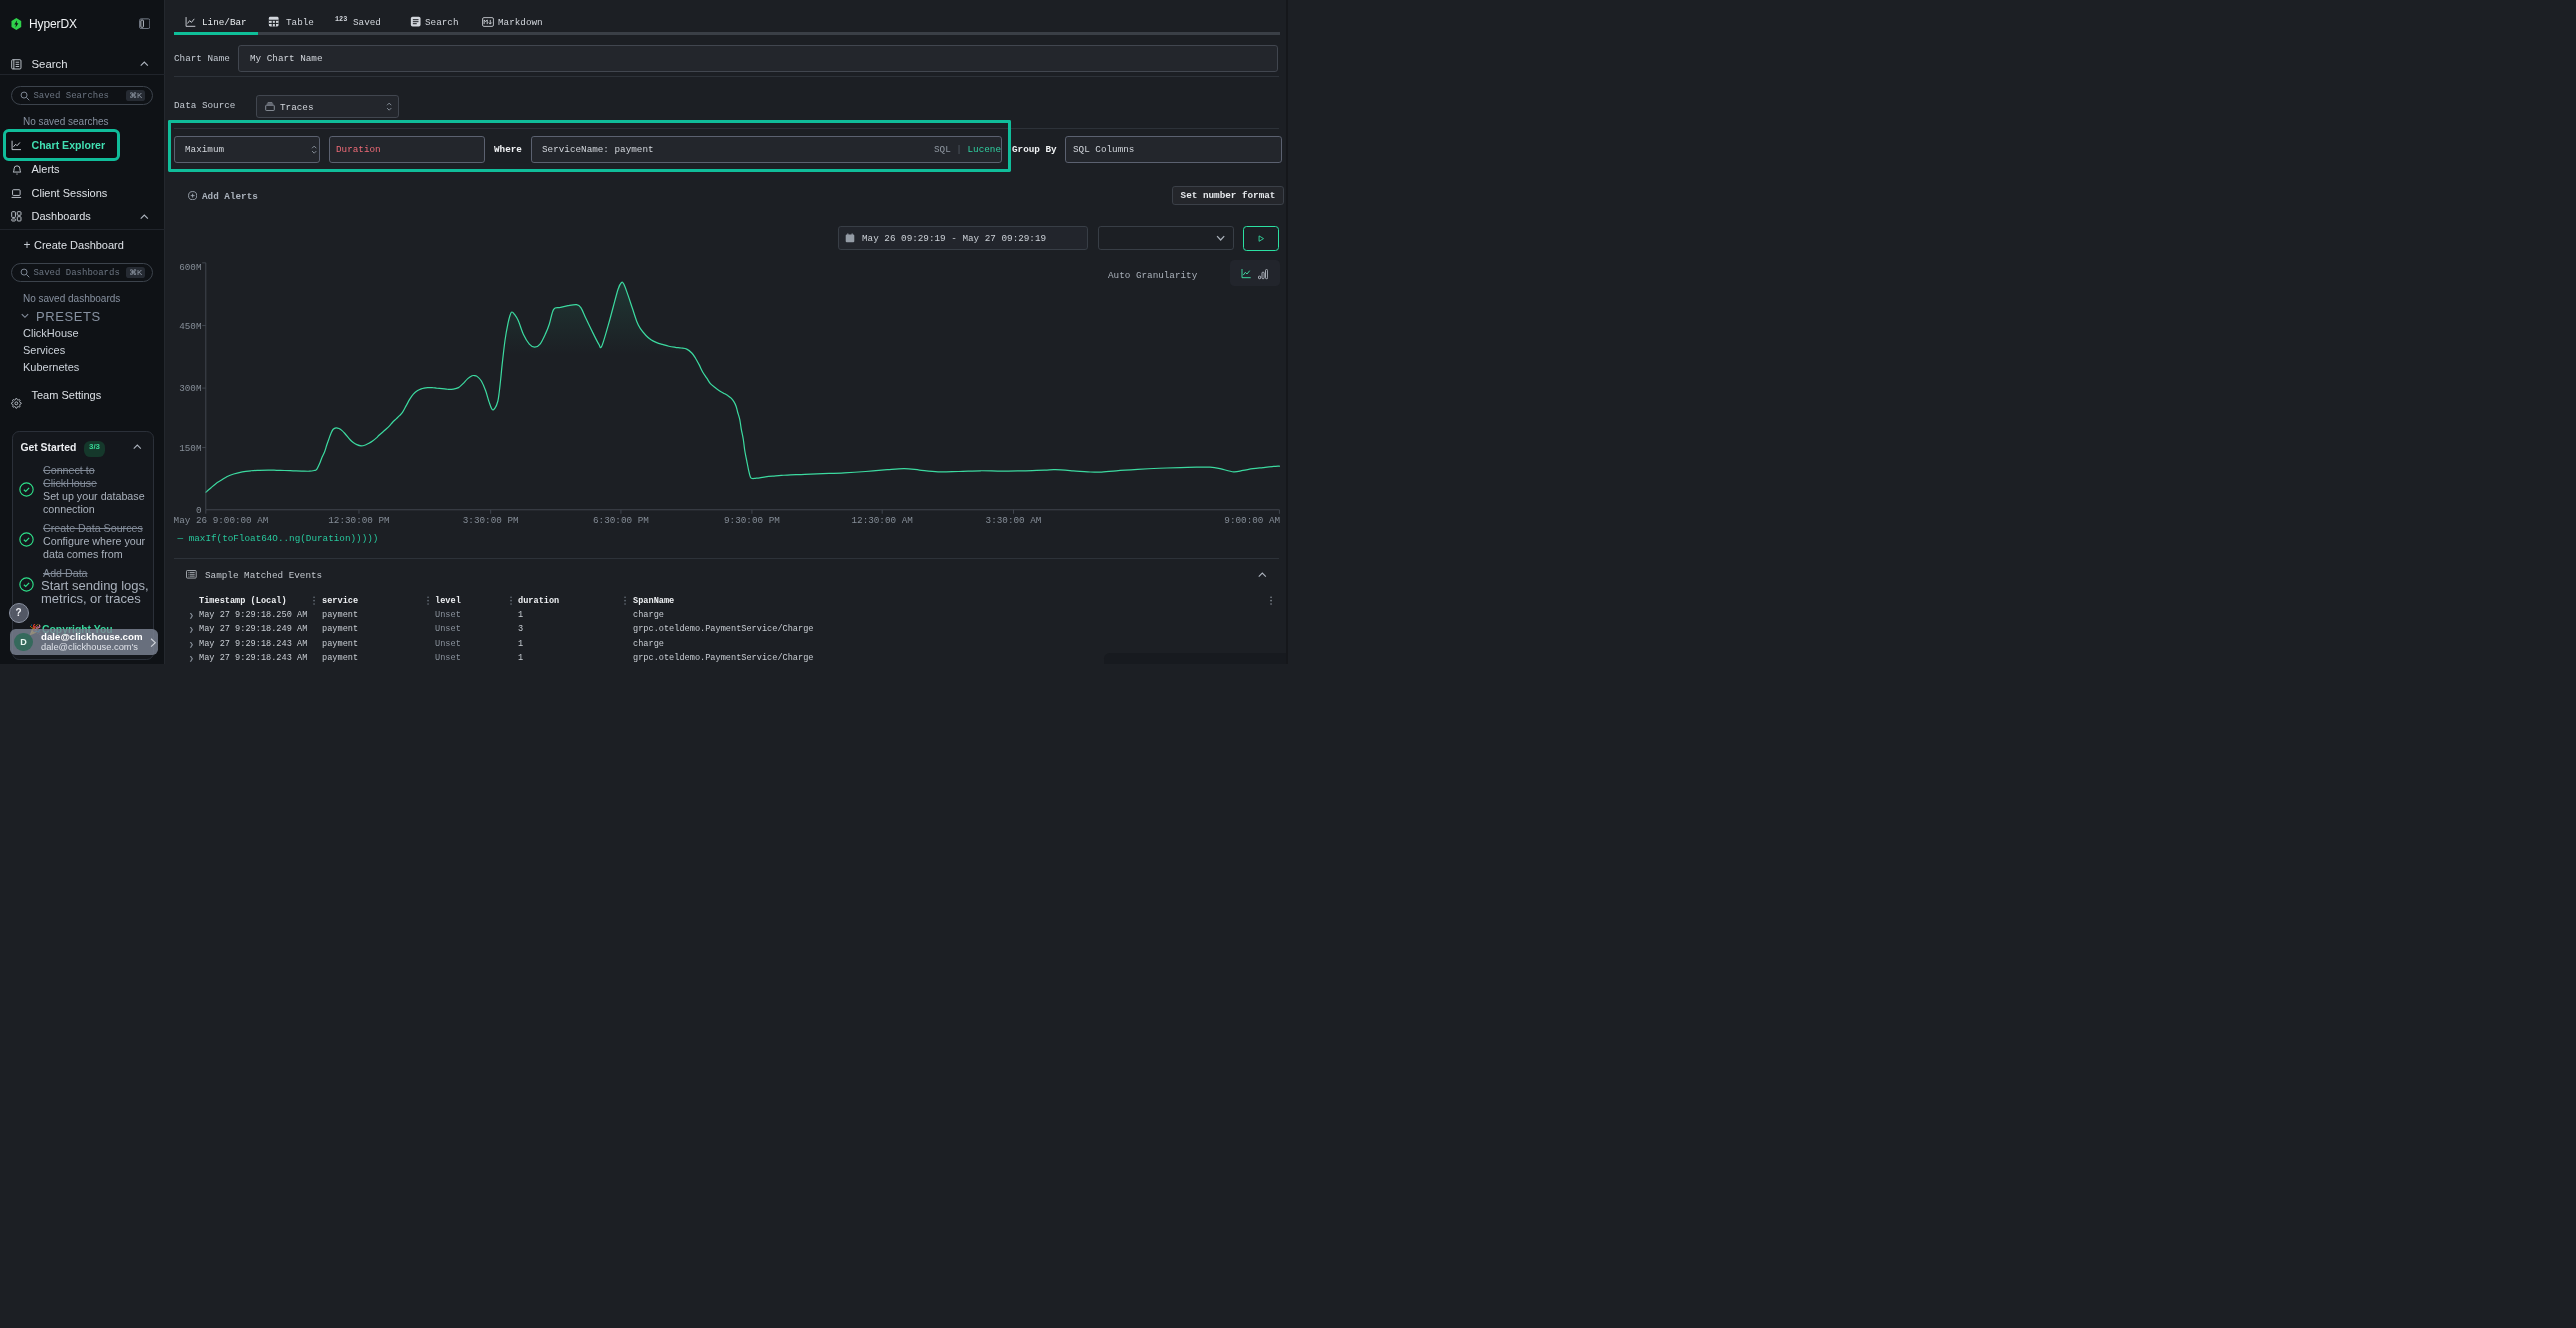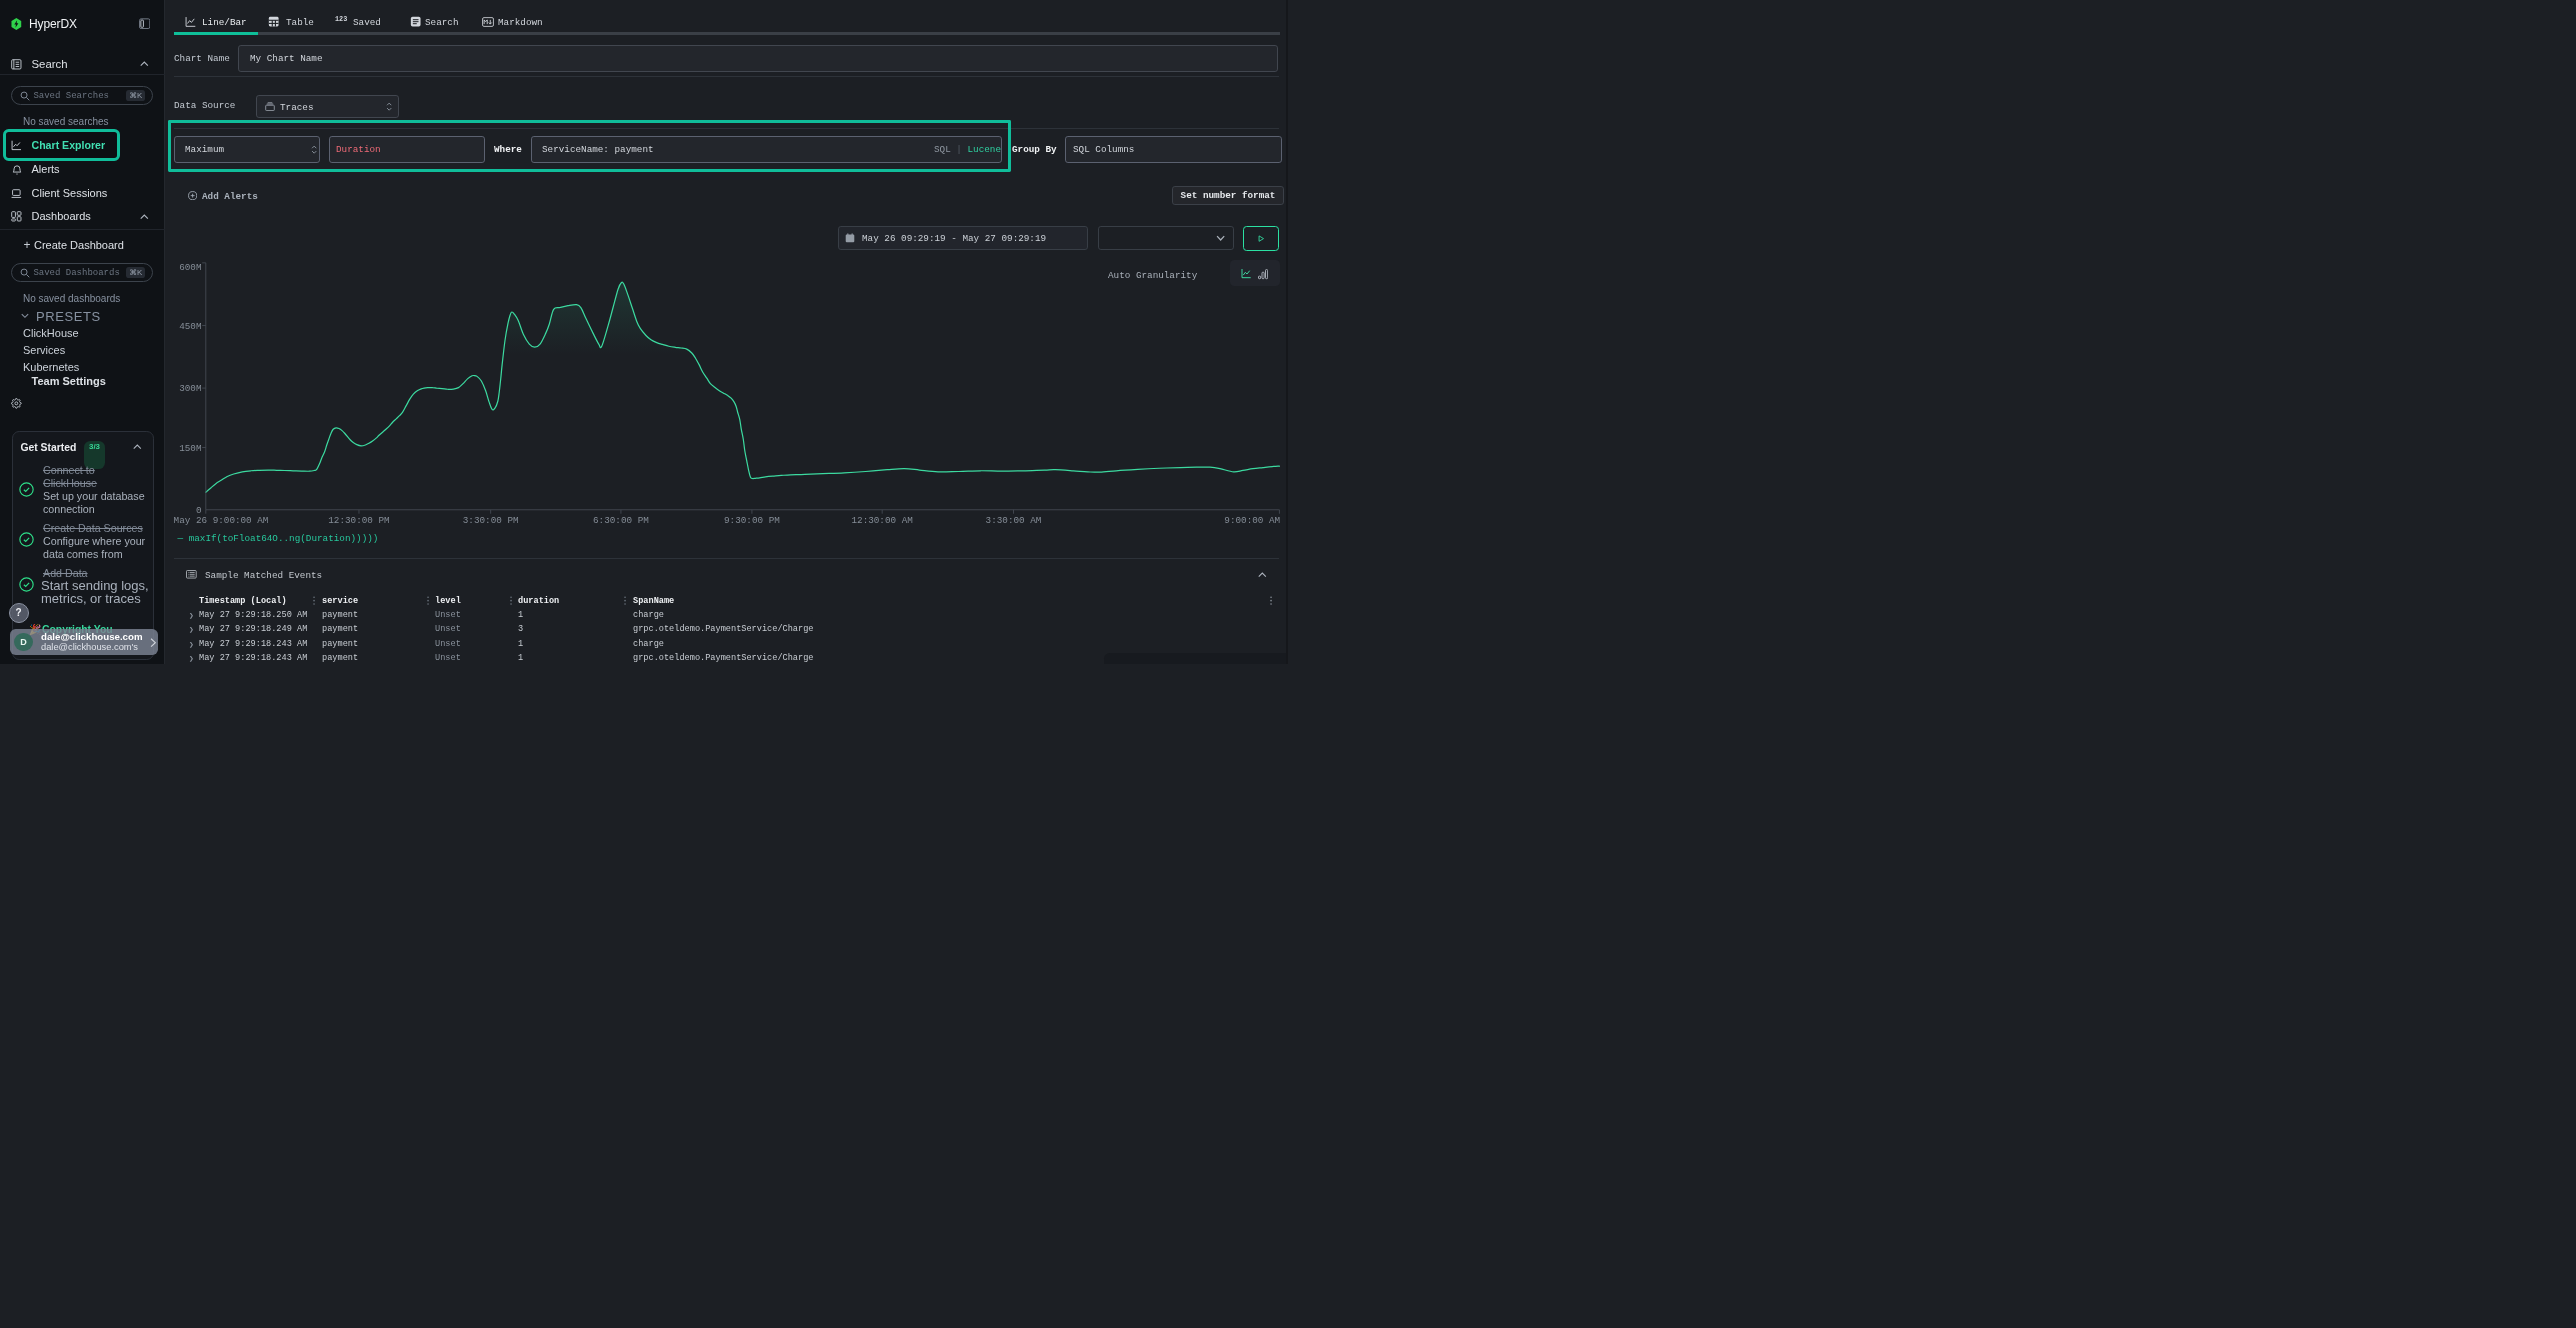--- a/index.html
+++ b/index.html
@@ -104,25 +104,25 @@
     </svg>
   <div class="abs muted" style="left:36px;top:316px;transform:translateY(-50%);font-size:13px;font-weight:500;letter-spacing:0.6px;">PRESETS</div>
   <div class="abs" style="left:23px;top:333px;transform:translateY(-50%);font-size:11px;color:#ccd2da;">ClickHouse</div>
   <div class="abs" style="left:23px;top:350px;transform:translateY(-50%);font-size:11px;color:#ccd2da;">Services</div>
   <div class="abs" style="left:23px;top:367px;transform:translateY(-50%);font-size:11px;color:#ccd2da;">Kubernetes</div>
 
   <svg class="icon" style="left:11.4px;top:398px;" width="10.7" height="10.7" viewBox="0 0 24 24" fill="none" stroke="#c6ccd4" stroke-width="2">
     <circle cx="12" cy="12" r="3.2"></circle>
     <path d="M19.4 15a1.65 1.65 0 0 0 .33 1.82l.06.06a2 2 0 1 1-2.83 2.83l-.06-.06a1.65 1.65 0 0 0-1.82-.33 1.65 1.65 0 0 0-1 1.51V21a2 2 0 1 1-4 0v-.09A1.65 1.65 0 0 0 9 19.4a1.65 1.65 0 0 0-1.82.33l-.06.06a2 2 0 1 1-2.83-2.83l.06-.06a1.65 1.65 0 0 0 .33-1.82 1.65 1.65 0 0 0-1.51-1H3a2 2 0 1 1 0-4h.09A1.65 1.65 0 0 0 4.6 9a1.65 1.65 0 0 0-.33-1.82l-.06-.06a2 2 0 1 1 2.83-2.83l.06.06a1.65 1.65 0 0 0 1.82.33H9a1.65 1.65 0 0 0 1-1.51V3a2 2 0 1 1 4 0v.09a1.65 1.65 0 0 0 1 1.51 1.65 1.65 0 0 0 1.82-.33l.06-.06a2 2 0 1 1 2.83 2.83l-.06.06a1.65 1.65 0 0 0-.33 1.82V9a1.65 1.65 0 0 0 1.51 1H21a2 2 0 1 1 0 4h-.09a1.65 1.65 0 0 0-1.51 1z"></path>
   </svg>
-  <div class="sideitem" style="top:381px;font-weight:bold;">Team Settings</div>
+  <div class="sideitem" style="top:395px;">Team Settings</div>
 
   <div class="abs" style="left:12px;top:431px;width:142px;height:229px;border:0.7px solid #2b3039;border-radius:7.2px;background:#14171c;"></div>
   <div class="abs" style="left:20.4px;top:447px;transform:translateY(-50%);font-size:10.4px;font-weight:bold;color:#eceef1;">Get Started</div>
-  <div class="abs" style="left:84px;top:441px;width:21px;height:28px;border-radius:6.4px;background:#15382b;color:#36d695;font-size:7.9px;font-weight:bold;text-align:center;line-height:12px;">3/3</div>
+  <div class="abs" style="left:84px;top:441px;width:21px;height:16px;border-radius:6.4px;background:#15382b;color:#36d695;font-size:7.9px;font-weight:bold;text-align:center;line-height:12px;">3/3</div>
   <svg class="icon" style="left:133px;top:444px;" width="8.6" height="5.7" viewBox="0 0 12 8" fill="none" stroke="#aeb5bf" stroke-width="1.5">
       <path d="M1 6.5 L6 1.5 L11 6.5"></path>
     </svg>
   <div id="checklist">
     <svg class="icon" style="left:19px;top:482px;" width="15" height="15" viewBox="0 0 21 21" fill="none" stroke="#2ee08a" stroke-width="1.6">
         <circle cx="10.5" cy="10.5" r="9.3"></circle>
         <path d="M6.8 10.8 L9.4 13.3 L14.2 8.2"></path>
       </svg>
     <svg class="icon" style="left:19px;top:532px;" width="15" height="15" viewBox="0 0 21 21" fill="none" stroke="#2ee08a" stroke-width="1.6">
         <circle cx="10.5" cy="10.5" r="9.3"></circle>

